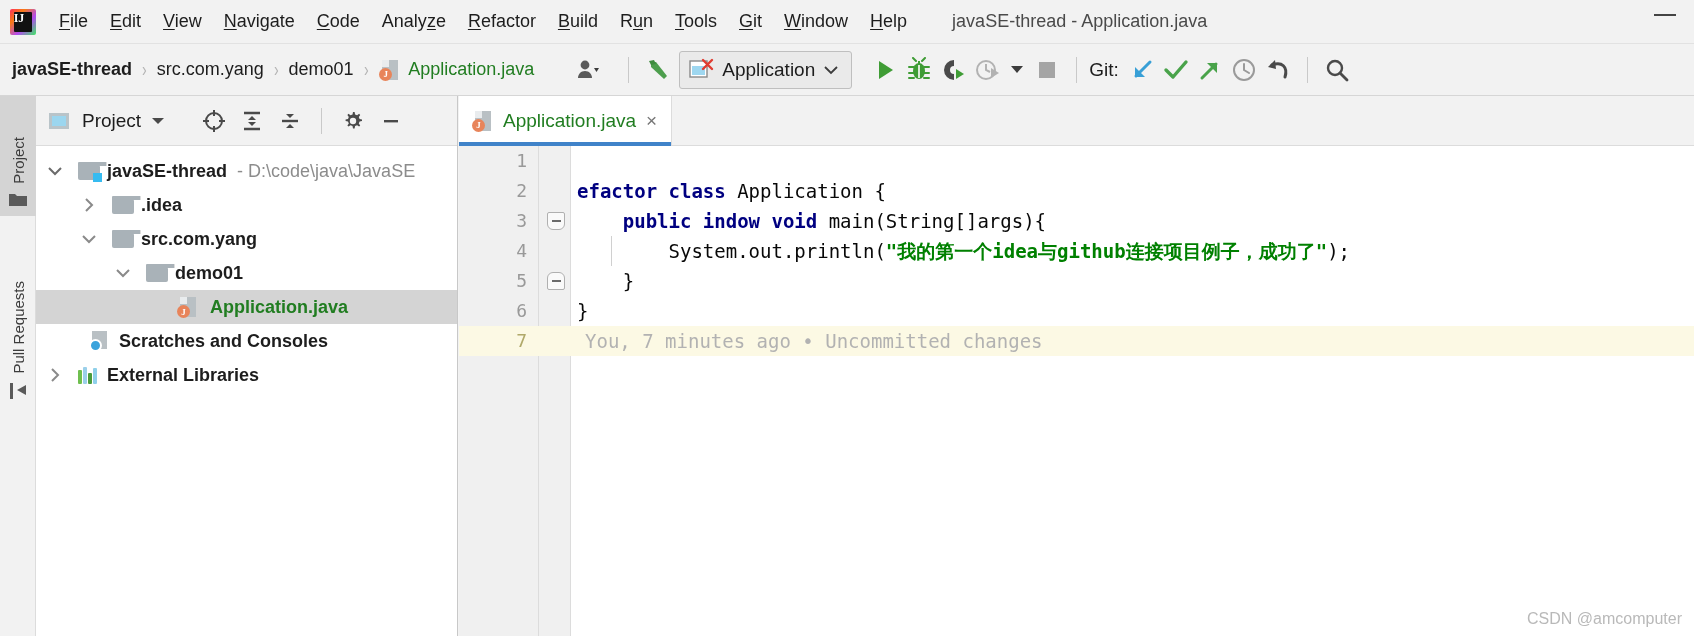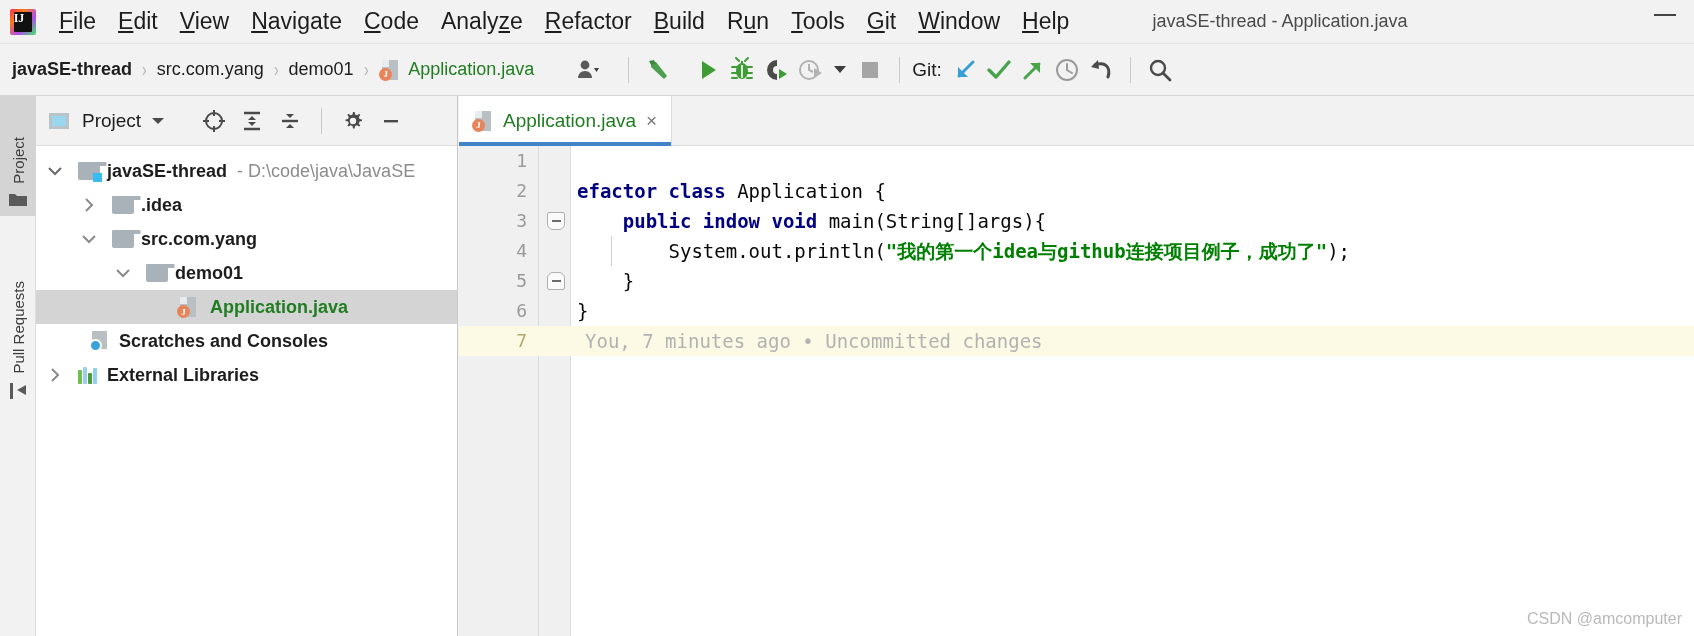--- a/index.html
+++ b/index.html
@@ -29,26 +29,26 @@
   .app-logo .inner {
     position: absolute; left: 4px; top: 3px; width: 18px; height: 20px;
     background: #111; border-radius: 1px;
   }
   .app-logo .ij {
     position: absolute; left: 0; top: 0; width: 18px; height: 20px;
     color: #fff; font: 700 12px "Liberation Serif", serif;
     display: flex; align-items: center; justify-content: center;
   }
   .menu-item {
-    font-size: 23px; color: #1d1d1d; padding: 2px 11px; cursor: default;
+    font-size: 18px; color: #1d1d1d; padding: 2px 11px; cursor: default;
     white-space: nowrap;
   }
   .menu-item u { text-decoration: underline; text-underline-offset: 2px; }
   .win-title {
-    margin-left: 72px; font-size: 18px; color: #4a4a4a; white-space: nowrap;
+    margin-left: 34px; font-size: 18px; color: #4a4a4a; white-space: nowrap;
   }
   .win-min {
     position: absolute; right: 18px; top: 14px; width: 22px; height: 2px;
     background: #444;
   }
 
   
   .toolbar {
     position: absolute; left: 0; top: 44px; width: 1694px; height: 52px;
     background: #f2f2f2; display: flex; align-items: center;
@@ -277,20 +277,31 @@
       </svg>
     </div>
     <div class="tb-sep"></div>
     <div class="icon-btn">
       <svg width="28" height="28" viewBox="0 0 28 28">
         <path d="M7 6 L12 6 L23 20 L20 23 L7 11 Z" fill="#4d9e4d"></path>
         <path d="M5 5 L10 4 L12 8 L7 9 Z" fill="#3f8c3f"></path>
       </svg>
     </div>
 
+    <div class="runcfg">
+      <svg width="26" height="24" viewBox="0 0 26 24">
+        <rect x="2" y="3" width="17" height="16" fill="#ffffff" stroke="#8a8a8a" stroke-width="1.4"></rect>
+        <rect x="4" y="8" width="13" height="9" fill="#9ed7f0"></rect>
+        <path d="M15 2 L24 11 M24 2 L15 11" stroke="#e03c31" stroke-width="2.4" stroke-linecap="round"></path>
+      </svg>
+      <span class="runcfg-label">Application</span>
+      <svg width="16" height="12" viewBox="0 0 16 12">
+        <path d="M2 3 L8 9 L14 3" stroke="#3c3c3c" stroke-width="1.8" fill="none"></path>
+      </svg>
+    </div>
 
     <div style="width:16px"></div>
     <div class="icon-btn">
       <svg width="26" height="26" viewBox="0 0 26 26">
         <path d="M7 4 L21 13 L7 22 Z" fill="#3f9c35"></path>
       </svg>
     </div>
     <div class="icon-btn">
       <svg width="26" height="26" viewBox="0 0 26 26">
         <ellipse cx="13" cy="14" rx="6" ry="8" fill="#3f9c35"></ellipse>

